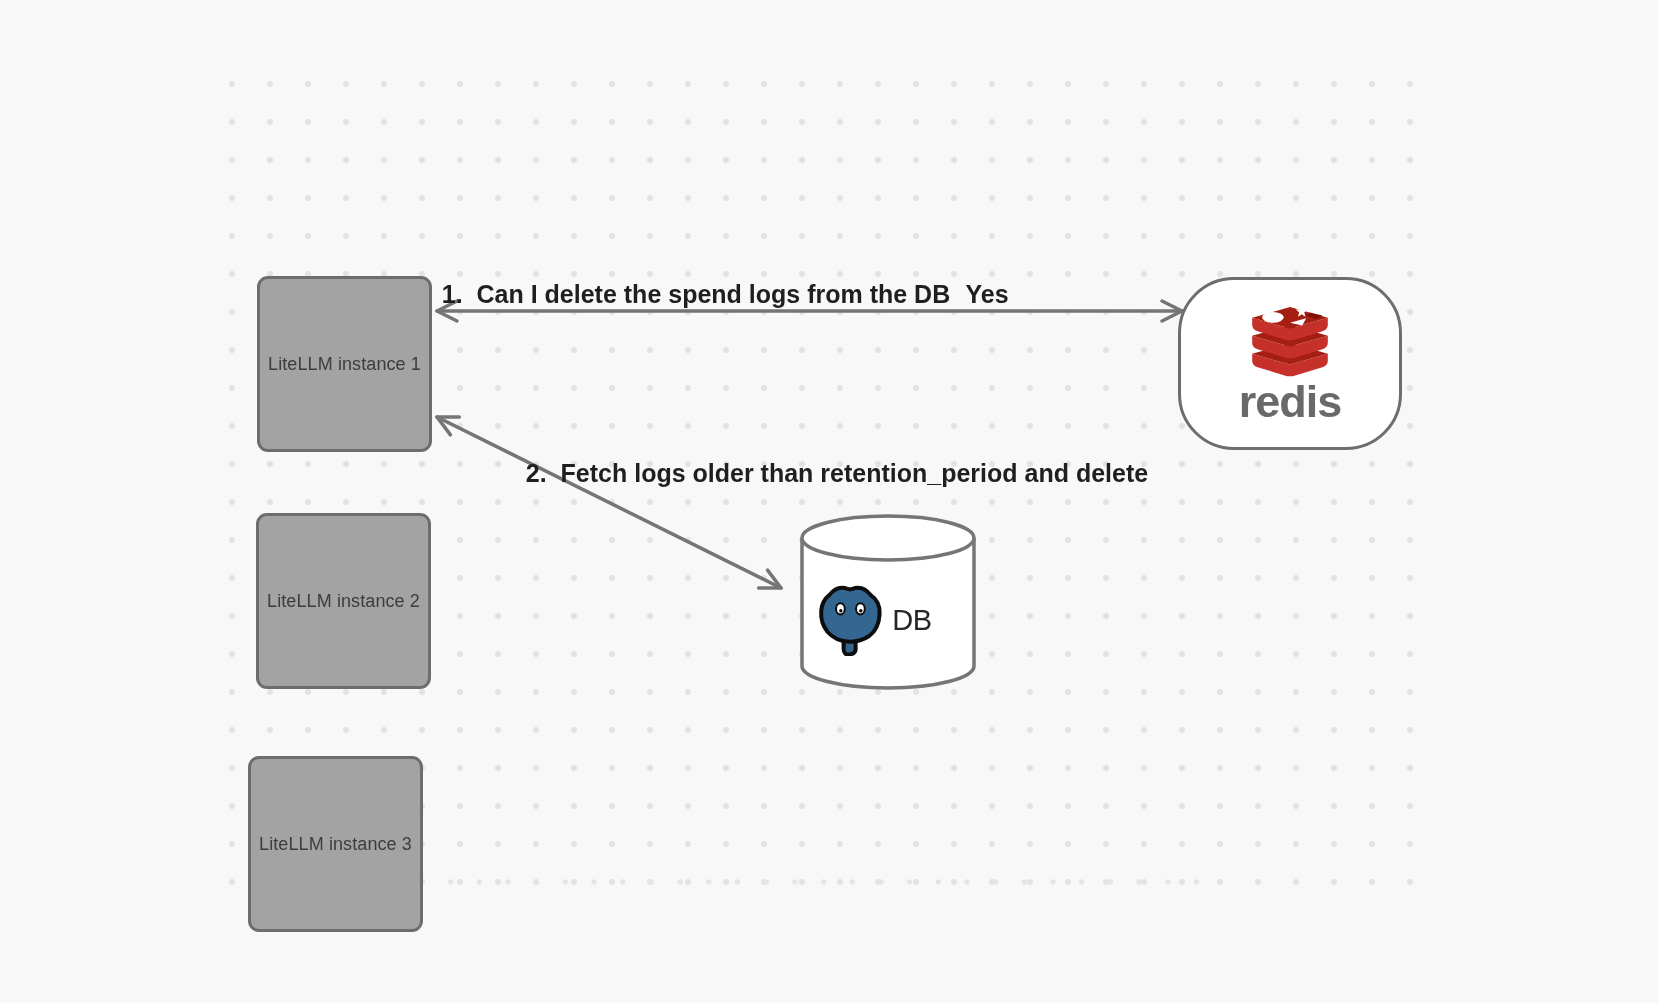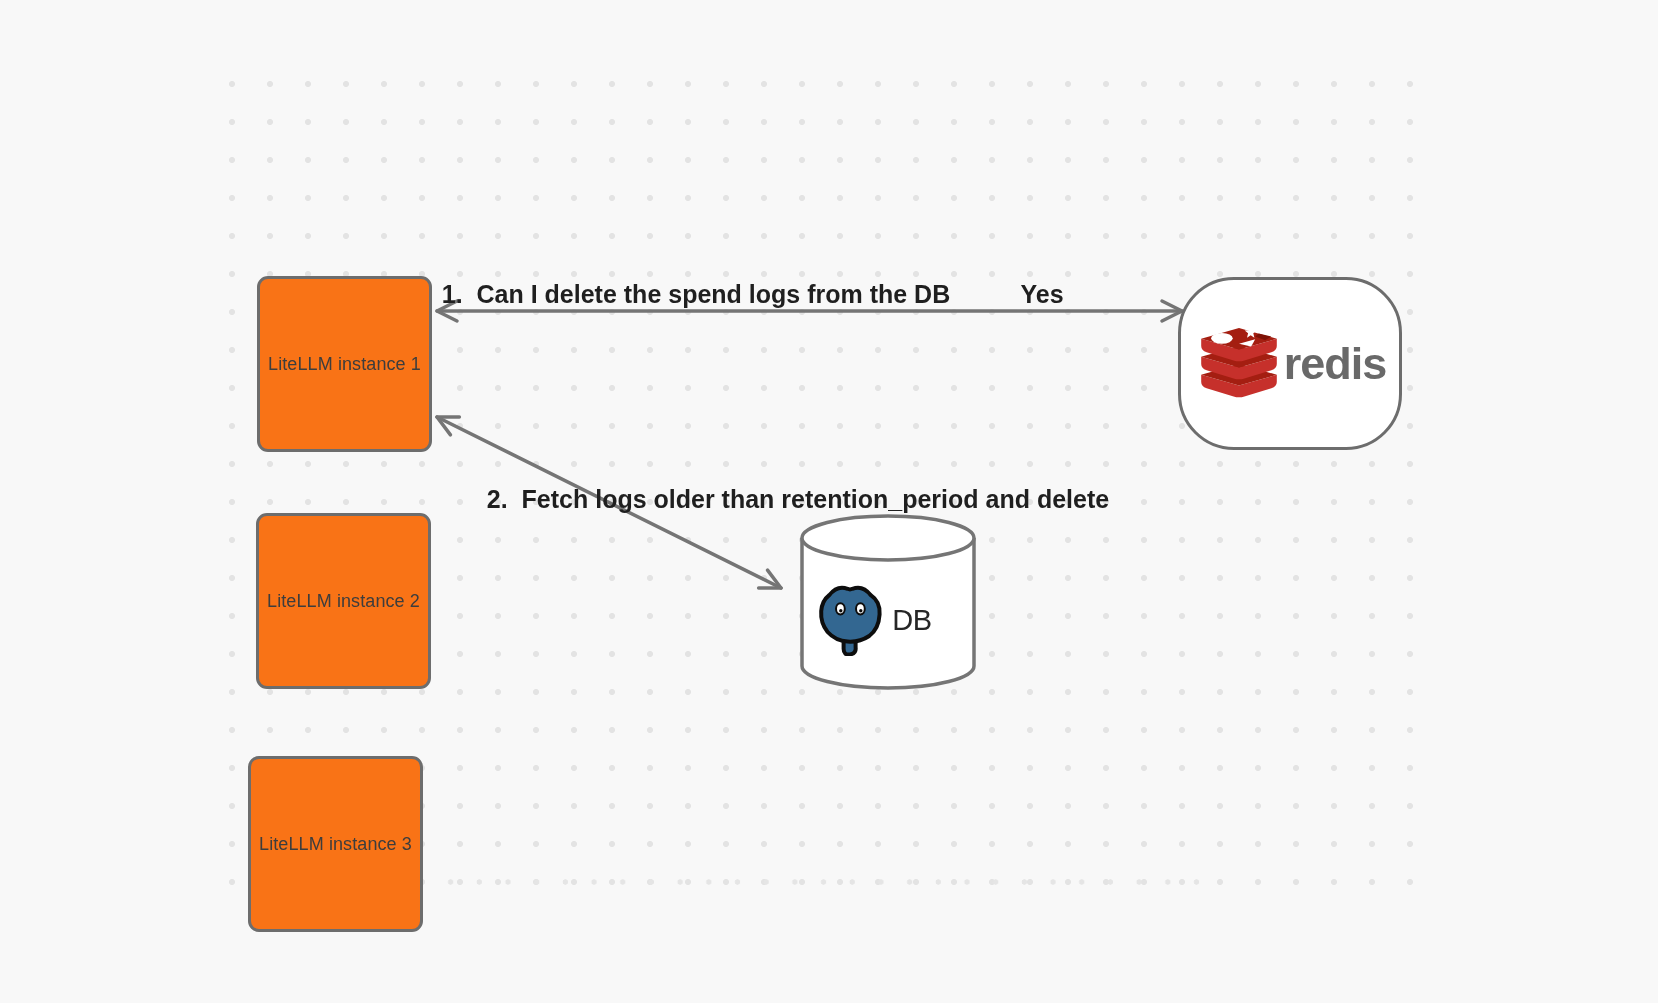--- a/index.html
+++ b/index.html
@@ -15,31 +15,31 @@
     background-size:38px 38px;
   }
   .dots-bottom{
     left:379px;top:868px;width:834px;height:28px;
     background-image:radial-gradient(circle at 14.2px 14px,#e5e5e5 2.4px,rgba(229,229,229,0) 3px);
     background-size:28.7px 38px;
   }
   svg.arrows{position:absolute;left:0;top:0;width:1658px;height:1003px;}
   .node-box{
     position:absolute;width:175px;height:176px;
-    background:#f97316;border:3.5px solid #6d6d6d;border-radius:11px;
+    background:#a3a3a3;border:3.5px solid #6d6d6d;border-radius:11px;
     display:flex;align-items:center;justify-content:center;
     box-sizing:border-box;
   }
   .node-box .label{
     font-size:18px;color:#3d3d3d;letter-spacing:.1px;white-space:nowrap;
   }
   .redis-node{
     position:absolute;left:1178px;top:277px;width:224px;height:173px;
     background:#ffffff;border:3.5px solid #6d6d6d;border-radius:56px;
-    display:flex;flex-direction:row;align-items:center;justify-content:center;
+    display:flex;flex-direction:column;align-items:center;justify-content:center;
     box-sizing:border-box;
   }
   .redis-word{
     font-weight:700;font-size:45px;line-height:.85;color:#696969;letter-spacing:-1px;
     margin-top:2px;
   }
   .db-node{position:absolute;left:798px;top:514px;width:180px;height:178px;}
   .db-node svg.cyl{position:absolute;left:0;top:0;}
   .pg-icon{position:absolute;left:12px;top:62px;}
   .db-label{
@@ -119,16 +119,16 @@
 
       <ellipse cx="38" cy="41" rx="5.5" ry="7" fill="#ffffff" stroke="#0d0d0d" stroke-width="2.5"></ellipse>
       <circle cx="38.5" cy="43.5" r="2.1" fill="#0d0d0d"></circle>
       <ellipse cx="63" cy="41" rx="5.5" ry="7" fill="#ffffff" stroke="#0d0d0d" stroke-width="2.5"></ellipse>
       <circle cx="63.5" cy="43.5" r="2.1" fill="#0d0d0d"></circle>
     </svg>
     <div class="db-label">DB</div>
   </div>
 
   <div class="ann" style="left:696px;top:294px;">1.  Can I delete the spend logs from the DB</div>
-  <div class="ann" style="left:1042px;top:294px;">Yes</div>
-  <div class="ann" style="left:798px;top:473px;margin-top:26px;">2.  Fetch logs older than retention_period and delete</div>
+  <div class="ann" style="left:987px;top:294px;">Yes</div>
+  <div class="ann" style="left:837px;top:473px;">2.  Fetch logs older than retention_period and delete</div>
 
 </div>
 
 </body></html>

